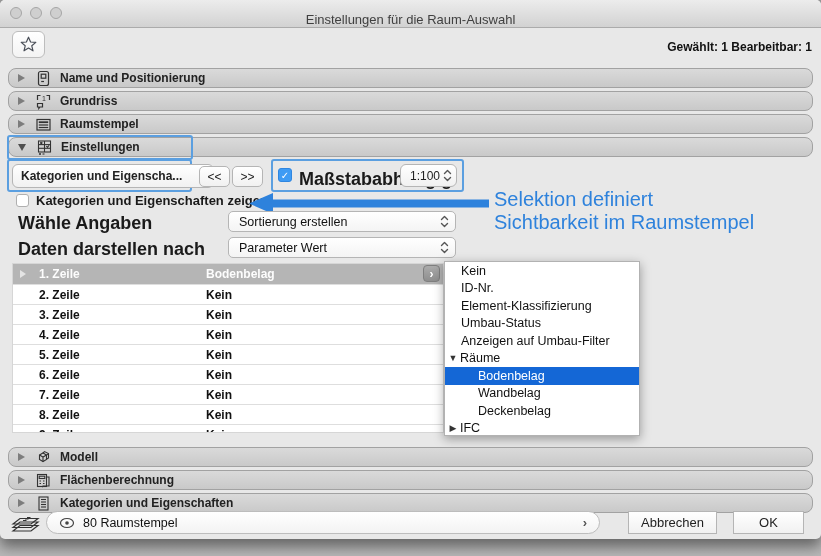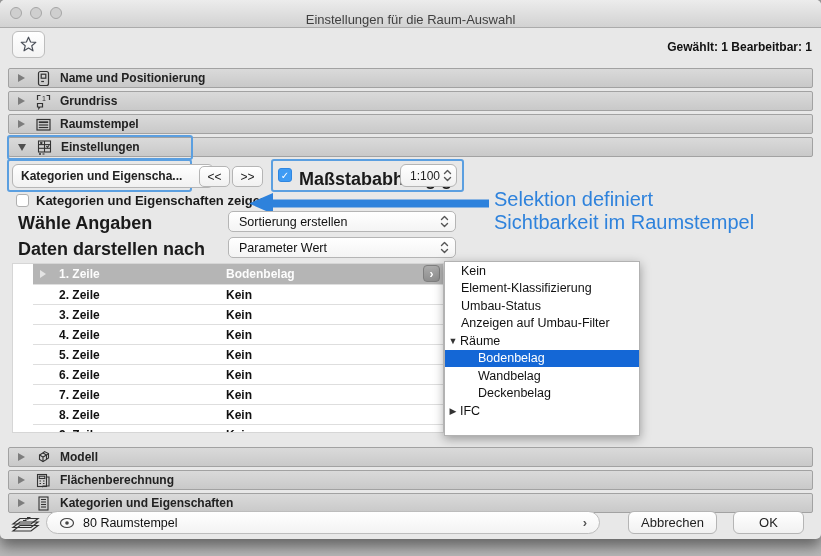--- a/index.html
+++ b/index.html
@@ -34,21 +34,21 @@
     border:1px solid #bdbdbd;border-radius:6px;box-sizing:border-box;
     display:flex;align-items:center;justify-content:center;
   }
   .status-text{
     position:absolute;right:9px;top:40px;font-size:12px;color:#111;font-weight:bold;
   }
   
   .secbar{
     position:absolute;left:8px;width:805px;height:20px;
     background:linear-gradient(#dadada,#c9c9c9);
-    border:1px solid #a2a2a2;border-radius:2px;box-sizing:border-box;
+    border:1px solid #a2a2a2;border-radius:8px;box-sizing:border-box;
     display:flex;align-items:center;
   }
   .secbar .tri{margin-left:9px;}
   .secbar .sicon{margin-left:10px;width:17px;height:17px;display:flex;align-items:center;}
   .secbar .slabel{margin-left:8px;font-size:12px;font-weight:bold;color:#222;}
   .tri-r{width:0;height:0;border-left:7px solid #7d7d7d;border-top:4.5px solid transparent;border-bottom:4.5px solid transparent;}
   .tri-d{width:0;height:0;border-top:7px solid #4f4f4f;border-left:4.5px solid transparent;border-right:4.5px solid transparent;}
   
   .blue-ring{
     position:absolute;border:2px solid #5b9fe0;border-radius:3px;
@@ -85,21 +85,21 @@
     font-size:20px;line-height:23px;color:#2e82dc;
   }
   .arrow-svg{position:absolute;left:246px;top:190px;}
   
   .ztable{
     position:absolute;left:12px;top:263px;width:432px;height:170px;
     background:#fff;overflow:hidden;border:1px solid #d6d6d6;box-sizing:border-box;
   }
   .zrow{
     position:relative;height:20px;display:flex;align-items:center;
-    font-size:12px;font-weight:bold;color:#111;border-top:1px solid #dedede;box-sizing:border-box;margin-left:20px;
+    font-size:12px;font-weight:bold;color:#111;border-top:1px solid #dedede;box-sizing:border-box;
   }
   .zrow:first-child{border-top:none;}
   .zrow.sel{background:#b5b5b5;color:#fdfdfd;border-top:none;}
   .zrow .rlabel{margin-left:26px;}
   .zrow.sel .rlabel{margin-left:26px;}
   .zrow .rtri{position:absolute;left:7px;top:5.5px;width:0;height:0;
     border-left:6px solid #e4e4e4;border-top:4px solid transparent;border-bottom:4px solid transparent;}
   .zrow .rvalue{position:absolute;left:193px;}
   .row-chev-btn{
     position:absolute;right:3px;top:1px;width:17px;height:17px;
@@ -124,21 +124,21 @@
   .pm-tri{font-size:9px;color:#333;margin-right:2px;width:10px;text-align:center;}
   
   .pill{
     position:absolute;left:46px;top:511px;width:554px;height:23px;
     background:linear-gradient(#ffffff,#f3f3f3);border:1px solid #bdbdbd;
     border-radius:12px;box-sizing:border-box;
     display:flex;align-items:center;padding:0 12px;font-size:12.5px;color:#111;
   }
   .pill .eye{margin-right:8px;display:flex;align-items:center;}
   .pill .chev{margin-left:auto;color:#555;font-weight:bold;font-size:13px;}
-  .foot-btn{border-radius:6px;font-size:13px;}
+  .foot-btn{border-radius:0;font-size:13px;}
   .layers-icon{position:absolute;left:10px;top:510px;}
   svg{display:block;}
 </style>
 </head>
 <body>
 
 <div class="window">
 
   <div class="titlebar">
     <div class="traffic t1"></div>
@@ -308,20 +308,21 @@
       <span class="rvalue">Kein</span>
     </div>
     <div class="zrow">
       <span class="rlabel">9. Zeile</span>
       <span class="rvalue">Kein</span>
     </div>
   </div>
 
   <div class="popup-menu">
     <div class="pm-item">Kein</div>
+    <div class="pm-item">ID-Nr.</div>
     <div class="pm-item">Element-Klassifizierung</div>
     <div class="pm-item">Umbau-Status</div>
     <div class="pm-item">Anzeigen auf Umbau-Filter</div>
     <div class="pm-item group">
       <span class="pm-tri">▼</span>
       <span>Räume</span>
     </div>
     <div class="pm-item child sel">Bodenbelag</div>
     <div class="pm-item child">Wandbelag</div>
     <div class="pm-item child">Deckenbelag</div>

